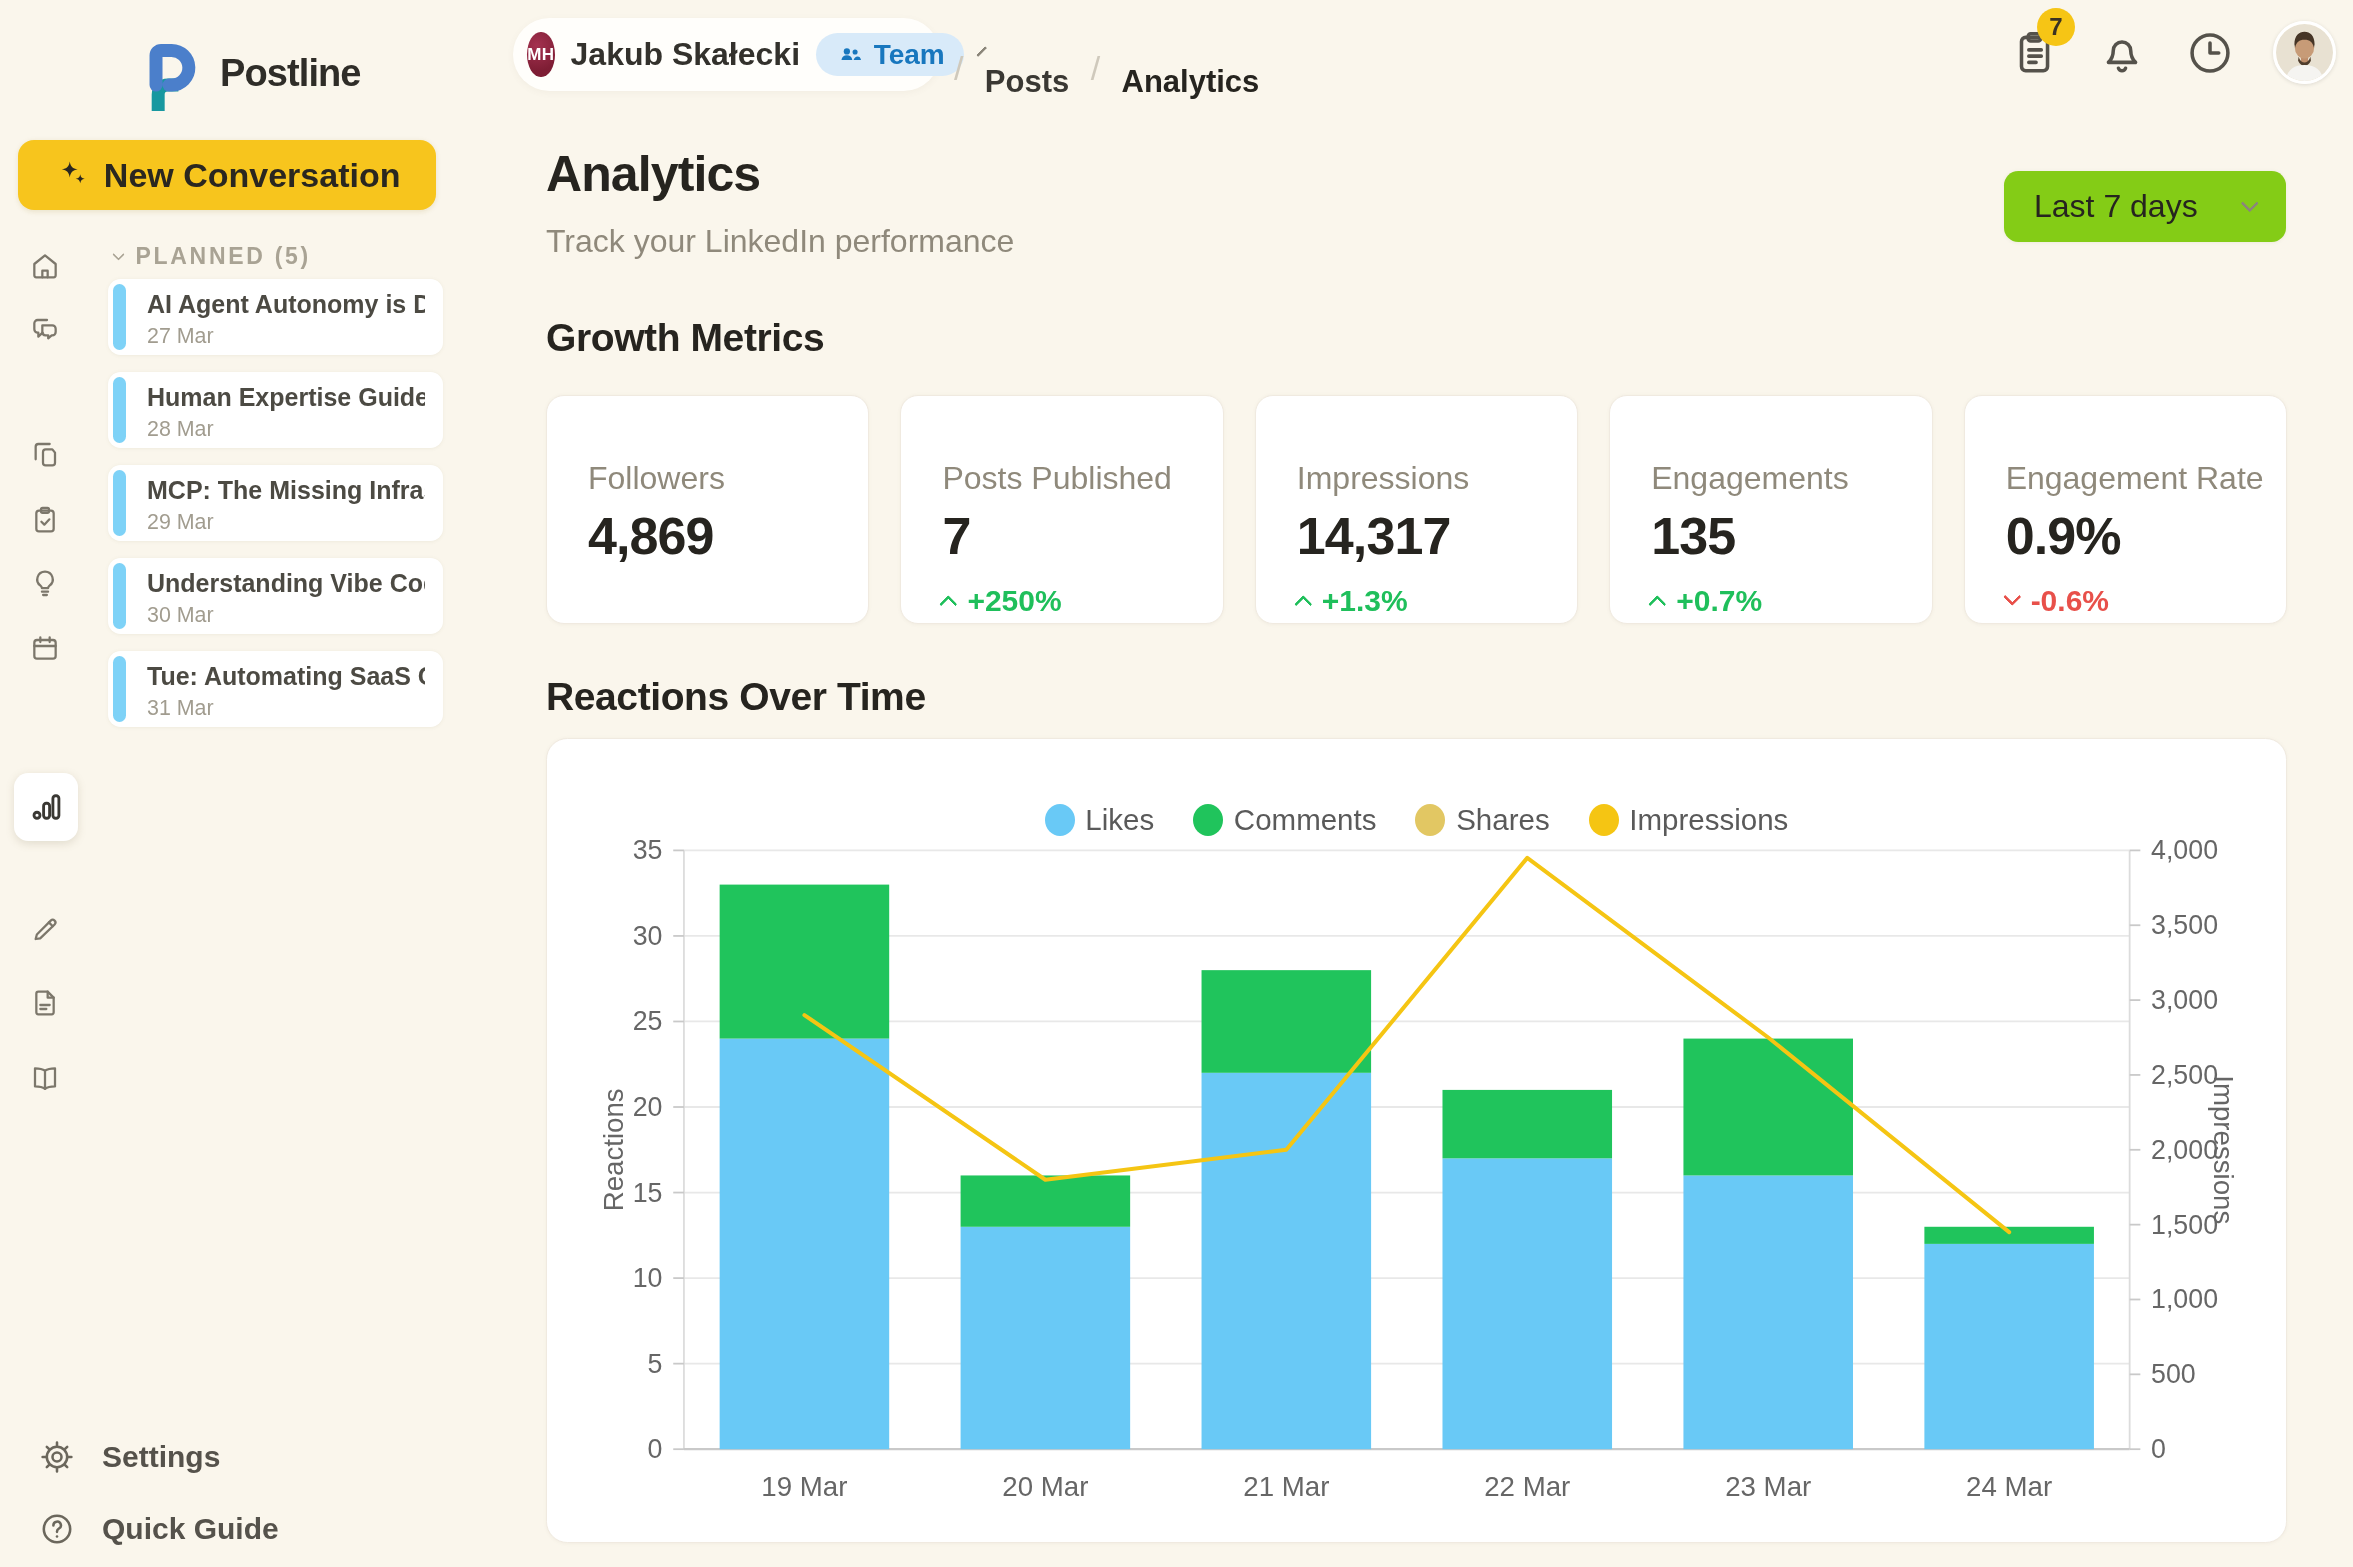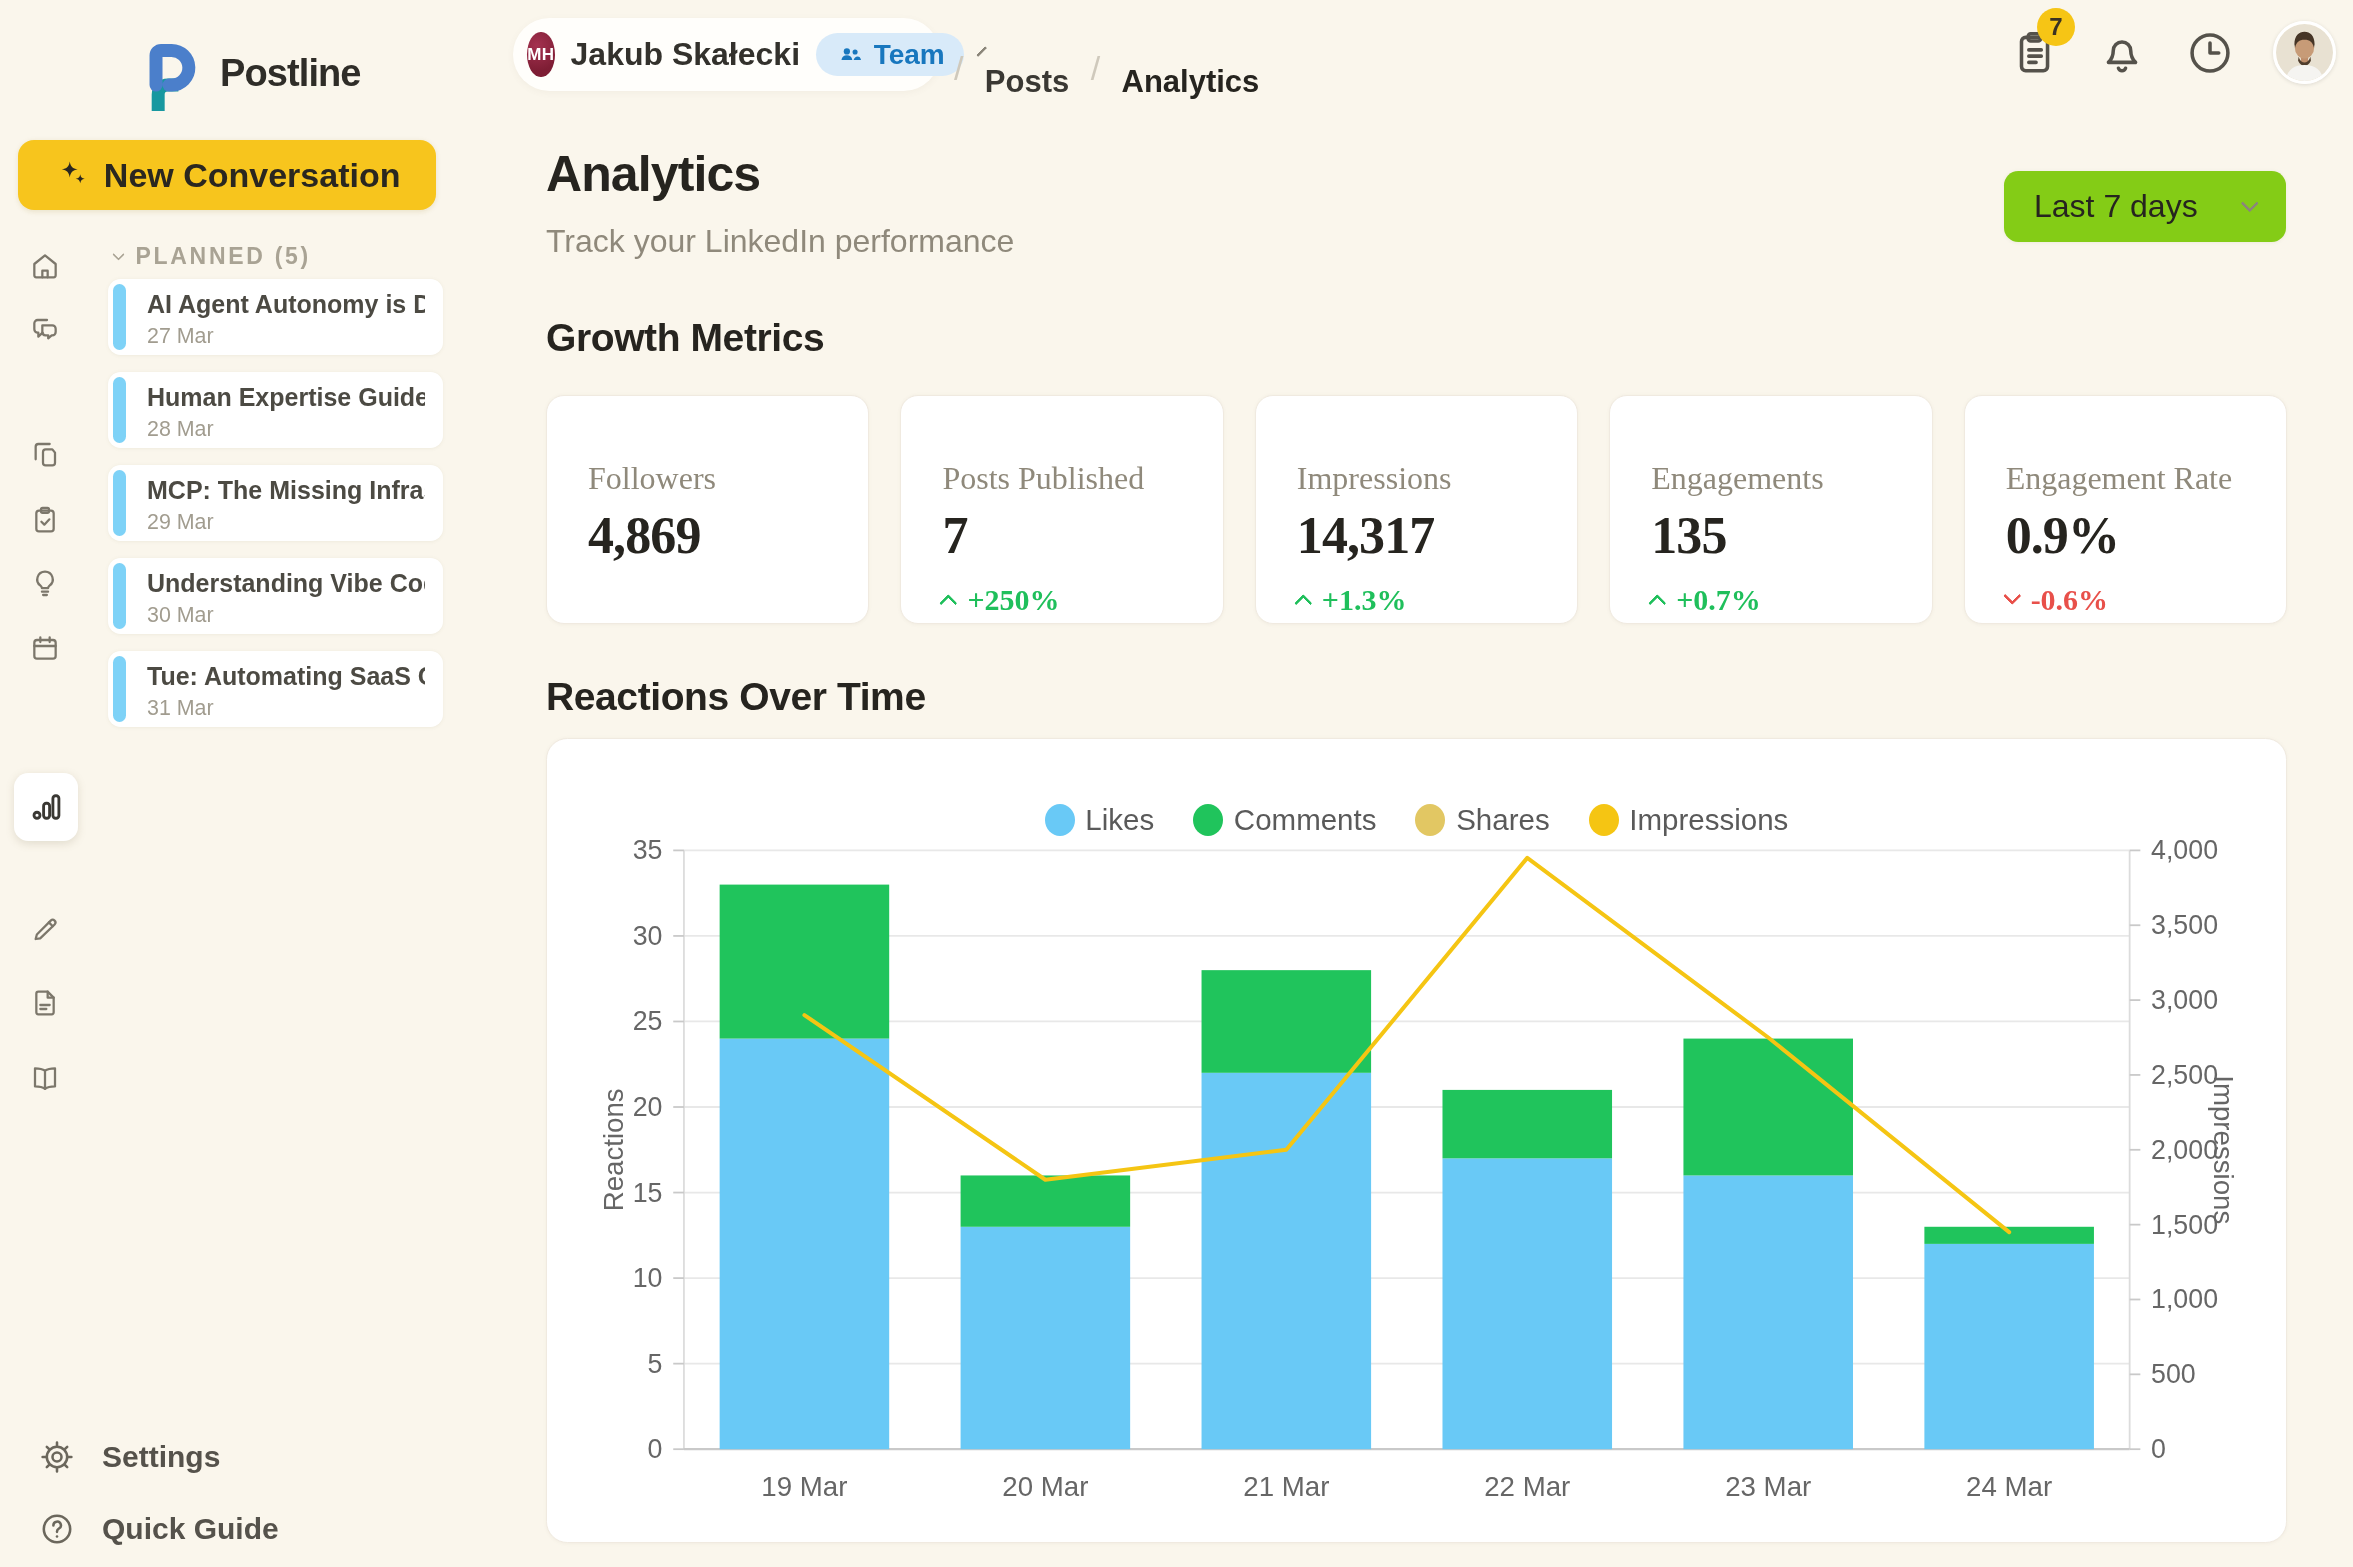--- a/index.html
+++ b/index.html
@@ -71,21 +71,21 @@
   .page-title { position:absolute; left:546px; top:145px; font-size:50px; font-weight:bold; color:#26241F; letter-spacing:-0.9px; }
   .page-sub { position:absolute; left:546px; top:223px; font-size:32px; color:#8F897B; }
 
   .range-select { position:absolute; left:2004px; top:171px; width:282px; height:71px; background:#84cc16; border-radius:14.3px;
     box-shadow:0 0.9px 3.6px rgba(120,110,80,.08); display:flex; align-items:center; justify-content:space-between;
     padding:0 30px; font-size:32px; color:#26241F; cursor:pointer; }
   .range-select .chev { border-color:#8B867A; }
 
   .section-title { position:absolute; left:546px; font-size:39px; font-weight:bold; color:#26241F; letter-spacing:-0.4px; }
 
-  .metric-cards { position:absolute; left:546px; top:395px; width:1741px; display:flex; gap:31px;font-family:Liberation Serif, serif; }
+  .metric-cards { position:absolute; left:546px; top:395px; width:1741px; display:flex; gap:31px; }
   .metric-card { width:325px; height:229px; background:#fff; border:0.9px solid #F0EAE0; border-radius:18px;
     padding:64px 0 0 41px; box-shadow:0 0.9px 3.6px rgba(120,110,80,.06); }
   .metric-label { font-size:32px; color:#8F897B; }
   .metric-value { font-size:52px; font-weight:bold; color:#26241F; margin-top:9px; letter-spacing:-0.9px; }
   .metric-delta { display:flex; align-items:center; gap:12.5px; font-size:30px; margin-top:18px; font-weight:bold; }
   .metric-delta.up { color:#1FBF5B; }
   .metric-delta.down { color:#E8504A; }
   .caret { display:inline-block; width:12.5px; height:12.5px; border-left:3.6px solid currentColor; border-top:3.6px solid currentColor; border-radius:1.8px; }
   .caret.up { transform:rotate(45deg) translate(1.8px,1.8px); }
   .caret.down { transform:rotate(225deg); margin-top:-7.1px; }

